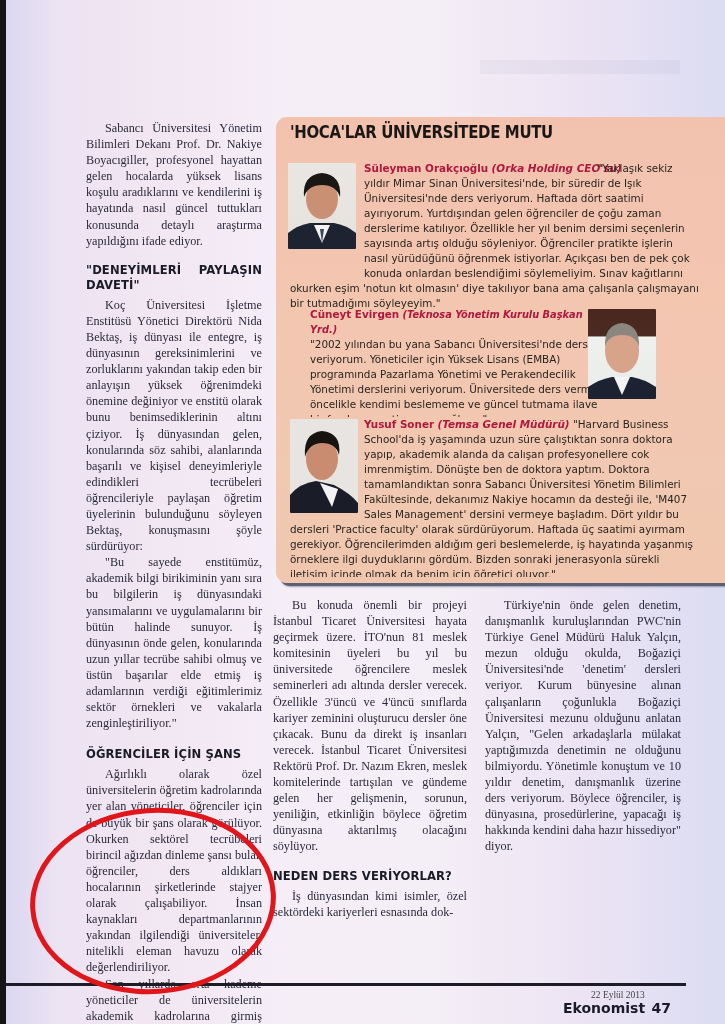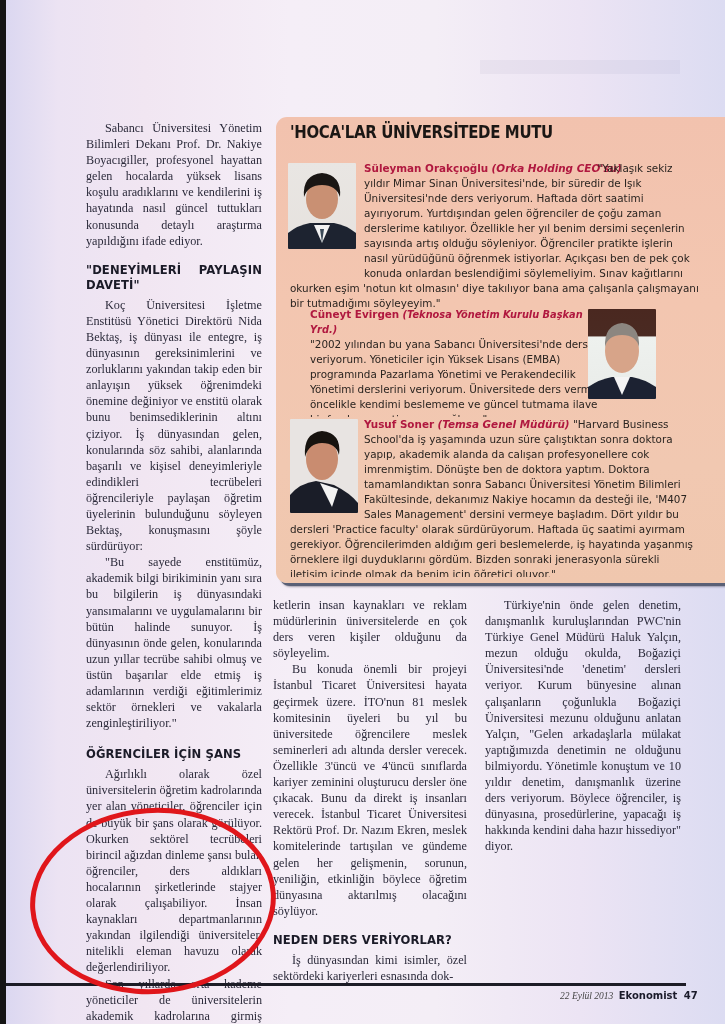--- a/index.html
+++ b/index.html
@@ -29,22 +29,22 @@
   .box-title{
     position:absolute;left:14px;top:8px;font-family:"DejaVu Sans",sans-serif;
     font-size:17px;font-weight:bold;color:#1b1715;letter-spacing:-0.4px;transform:scaleX(0.88);transform-origin:left;
   }
   .quote{position:absolute;}
   .name{color:#b0183f;font-weight:bold;text-align:right;}
   .role{color:#b0183f;font-weight:bold;font-style:italic;}
   .photo{position:absolute;border-radius:1px;overflow:hidden;}
   .footer-rule{position:absolute;left:6px;top:983px;width:680px;height:3px;background:#1c1c26;}
   .footer{position:absolute;left:560px;top:990px;font-size:9.5px;color:#444;}
-  .footer .date{font-style:italic;font-family:"Liberation Serif",serif;}
-  .footer .mag{font-family:"DejaVu Sans",sans-serif;font-weight:bold;font-size:10px;color:#1a1a2a;margin-left:3px;}
+  .footer .date{font-family:"Liberation Serif",serif;margin-left:31px;}
+  .footer .mag{font-family:"DejaVu Sans",sans-serif;font-weight:bold;font-size:14px;color:#1a1a2a;margin-left:3px;}
   .red-ellipse{
     position:absolute;left:30px;top:808px;width:246px;height:186px;
     border:5px solid #e0161b;border-radius:50%;box-sizing:border-box;transform:rotate(-4deg);
   }
   .hdr-ghost{position:absolute;left:480px;top:60px;width:200px;height:14px;opacity:0.08;background:#8080a0;}
 </style>
 </head>
 <body>
 
 <div class="leftbar"></div>
@@ -111,21 +111,20 @@
   </div>
   <div style="position:absolute;left:14px;top:300px;width:410px;height:160px;overflow:hidden;">
     <div style="float:left;width:74px;height:104px;"></div>
     <span class="name">Yusuf Soner</span>
     <span class="role">(Temsa Genel Müdürü)</span>
     <span>"Harvard Business School'da iş yaşamında uzun süre çalıştıktan sonra doktora yapıp, akademik alanda da calışan profesyonellere cok imrenmiştim. Dönüşte ben de doktora yaptım. Doktora tamamlandıktan sonra Sabancı Üniversitesi Yönetim Bilimleri Fakültesinde, dekanımız Nakiye hocamın da desteği ile, 'M407 Sales Management' dersini vermeye başladım. Dört yıldır bu dersleri 'Practice faculty' olarak sürdürüyorum. Haftada üç saatimi ayırmam gerekiyor. Öğrencilerimden aldığım geri beslemelerde, iş hayatında yaşanmış örneklere ilgi duyduklarını gördüm. Bizden sonraki jenerasyonla sürekli iletişim icinde olmak da benim icin öğretici oluyor."</span>
   </div>
 </div>
 
 <div class="col" id="col2">
-  <p class="noind">ketlerin insan kaynakları ve reklam müdürlerinin üniversitelerde en çok ders veren kişiler olduğunu da söyleyelim.</p>
   <p>Bu konuda önemli bir projeyi İstanbul Ticaret Üniversitesi hayata geçirmek üzere. İTO'nun 81 meslek komitesinin üyeleri bu yıl bu üniversitede öğrencilere meslek seminerleri adı altında dersler verecek. Özellikle 3'üncü ve 4'üncü sınıflarda kariyer zeminini oluşturucu dersler öne çıkacak. Bunu da direkt iş insanları verecek. İstanbul Ticaret Üniversitesi Rektörü Prof. Dr. Nazım Ekren, meslek komitelerinde tartışılan ve gündeme gelen her gelişmenin, sorunun, yeniliğin, etkinliğin böylece öğretim dünyasına aktarılmış olacağını söylüyor.</p>
   <h3>NEDEN DERS VERİYORLAR?</h3>
   <p>İş dünyasından kimi isimler, özel sektördeki kariyerleri esnasında dok-</p>
 </div>
 
 <div class="col" id="col3">
   <p>Türkiye'nin önde gelen denetim, danışmanlık kuruluşlarından PWC'nin Türkiye Genel Müdürü Haluk Yalçın, mezun olduğu okulda, Boğaziçi Üniversitesi'nde 'denetim' dersleri veriyor. Kurum bünyesine alınan çalışanların çoğunlukla Boğaziçi Üniversitesi mezunu olduğunu anlatan Yalçın, "Gelen arkadaşlarla mülakat yaptığımızda denetimin ne olduğunu bilmiyordu. Yönetimle konuştum ve 10 yıldır denetim, danışmanlık üzerine ders veriyorum. Böylece öğrenciler, iş dünyasına, prosedürlerine, yapacağı iş hakkında kendini daha hazır hissediyor" diyor.</p>
 </div>
 
 <div class="footer-rule"></div>

